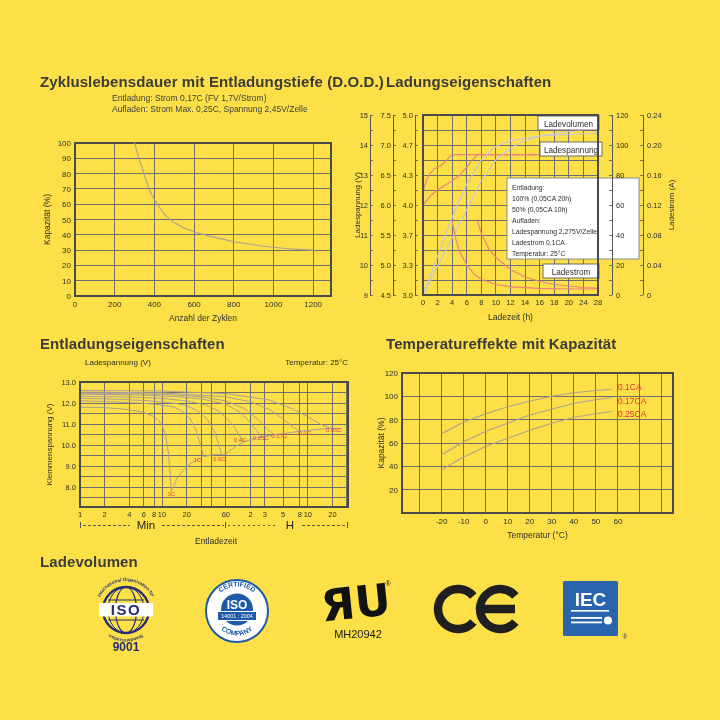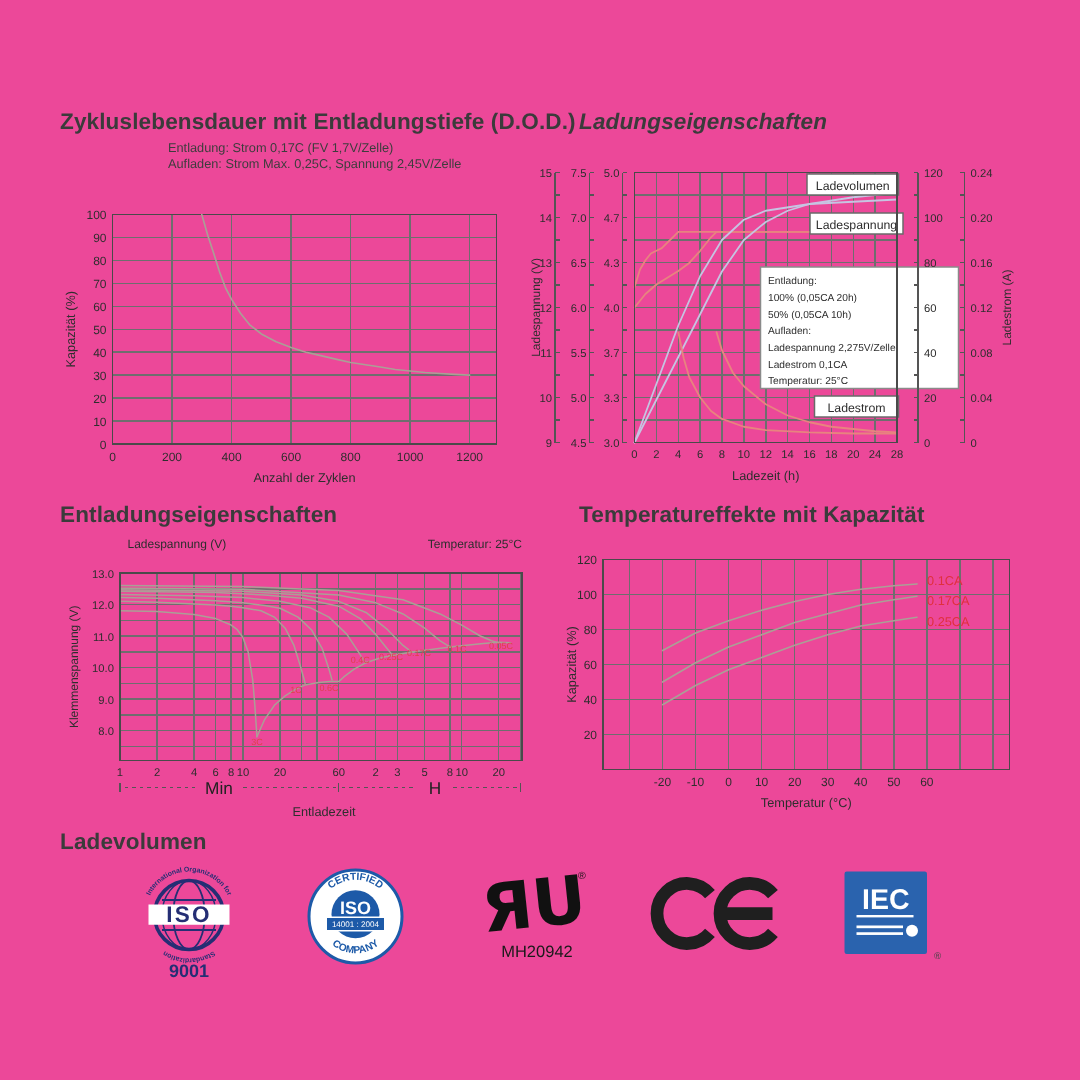--- a/index.html
+++ b/index.html
@@ -1,36 +1,36 @@
 <!DOCTYPE html>
 <html><head>
 <meta charset="utf-8">
 <style>
   html,body{margin:0;padding:0;background:#fff;}
-  .page{position:relative;width:720px;height:720px;background:#ec4899;overflow:hidden;
+  .page{position:relative;width:720px;height:720px;background:#fde047;overflow:hidden;
         font-family:"Liberation Sans","DejaVu Sans",sans-serif;}
   .h2{position:absolute;margin:0;font-size:15px;font-weight:700;color:#3b3b3b;letter-spacing:.1px;}
   .conds{position:absolute;left:112px;top:93px;font-size:8.5px;line-height:10.8px;color:#3d3d3d;}
   svg.chart,svg.logo{position:absolute;overflow:visible;}
   .blue-s{fill:none;stroke:#252e74;}
   text{user-select:none;}
 </style>
 </head>
 <body>
 
 <div class="page">
 
   <h2 class="h2" style="left:40px;top:73px;">Zykluslebensdauer mit Entladungstiefe (D.O.D.)</h2>
-  <h2 class="h2" style="left:386px;top:73px;font-style:italic;">Ladungseigenschaften</h2>
+  <h2 class="h2" style="left:386px;top:73px;">Ladungseigenschaften</h2>
   <h2 class="h2" style="left:40px;top:335px;">Entladungseigenschaften</h2>
   <h2 class="h2" style="left:386px;top:335px;">Temperatureffekte mit Kapazität</h2>
   <h2 class="h2" style="left:40px;top:553px;">Ladevolumen</h2>
 
   <div class="conds" id="conds">
-      <div>Entladung: Strom 0,17C (FV 1,7V/Zelle)</div>
+      <div>Entladung: Strom 0,17C (FV 1,7V/Strom)</div>
       <div>Aufladen: Strom Max. 0,25C, Spannung 2,45V/Zelle</div>
     </div>
 
   <svg class="chart" id="chart1" width="305" height="200" style="left:40px;top:136px;">
       <text x="35" y="171" font-size="8" text-anchor="middle" fill="#2e2e2e" font-family="&quot;Liberation Sans&quot;,&quot;DejaVu Sans&quot;,sans-serif">0</text>
       <line x1="74.68992248062015" y1="7" x2="74.68992248062015" y2="160" stroke="#6e6e6e" stroke-width="1" shape-rendering="crispEdges"></line>
       <text x="74.68992248062015" y="171" font-size="8" text-anchor="middle" fill="#2e2e2e" font-family="&quot;Liberation Sans&quot;,&quot;DejaVu Sans&quot;,sans-serif">200</text>
       <line x1="114.37984496124031" y1="7" x2="114.37984496124031" y2="160" stroke="#6e6e6e" stroke-width="1" shape-rendering="crispEdges"></line>
       <text x="114.37984496124031" y="171" font-size="8" text-anchor="middle" fill="#2e2e2e" font-family="&quot;Liberation Sans&quot;,&quot;DejaVu Sans&quot;,sans-serif">400</text>
       <line x1="154.06976744186045" y1="7" x2="154.06976744186045" y2="160" stroke="#6e6e6e" stroke-width="1" shape-rendering="crispEdges"></line>

